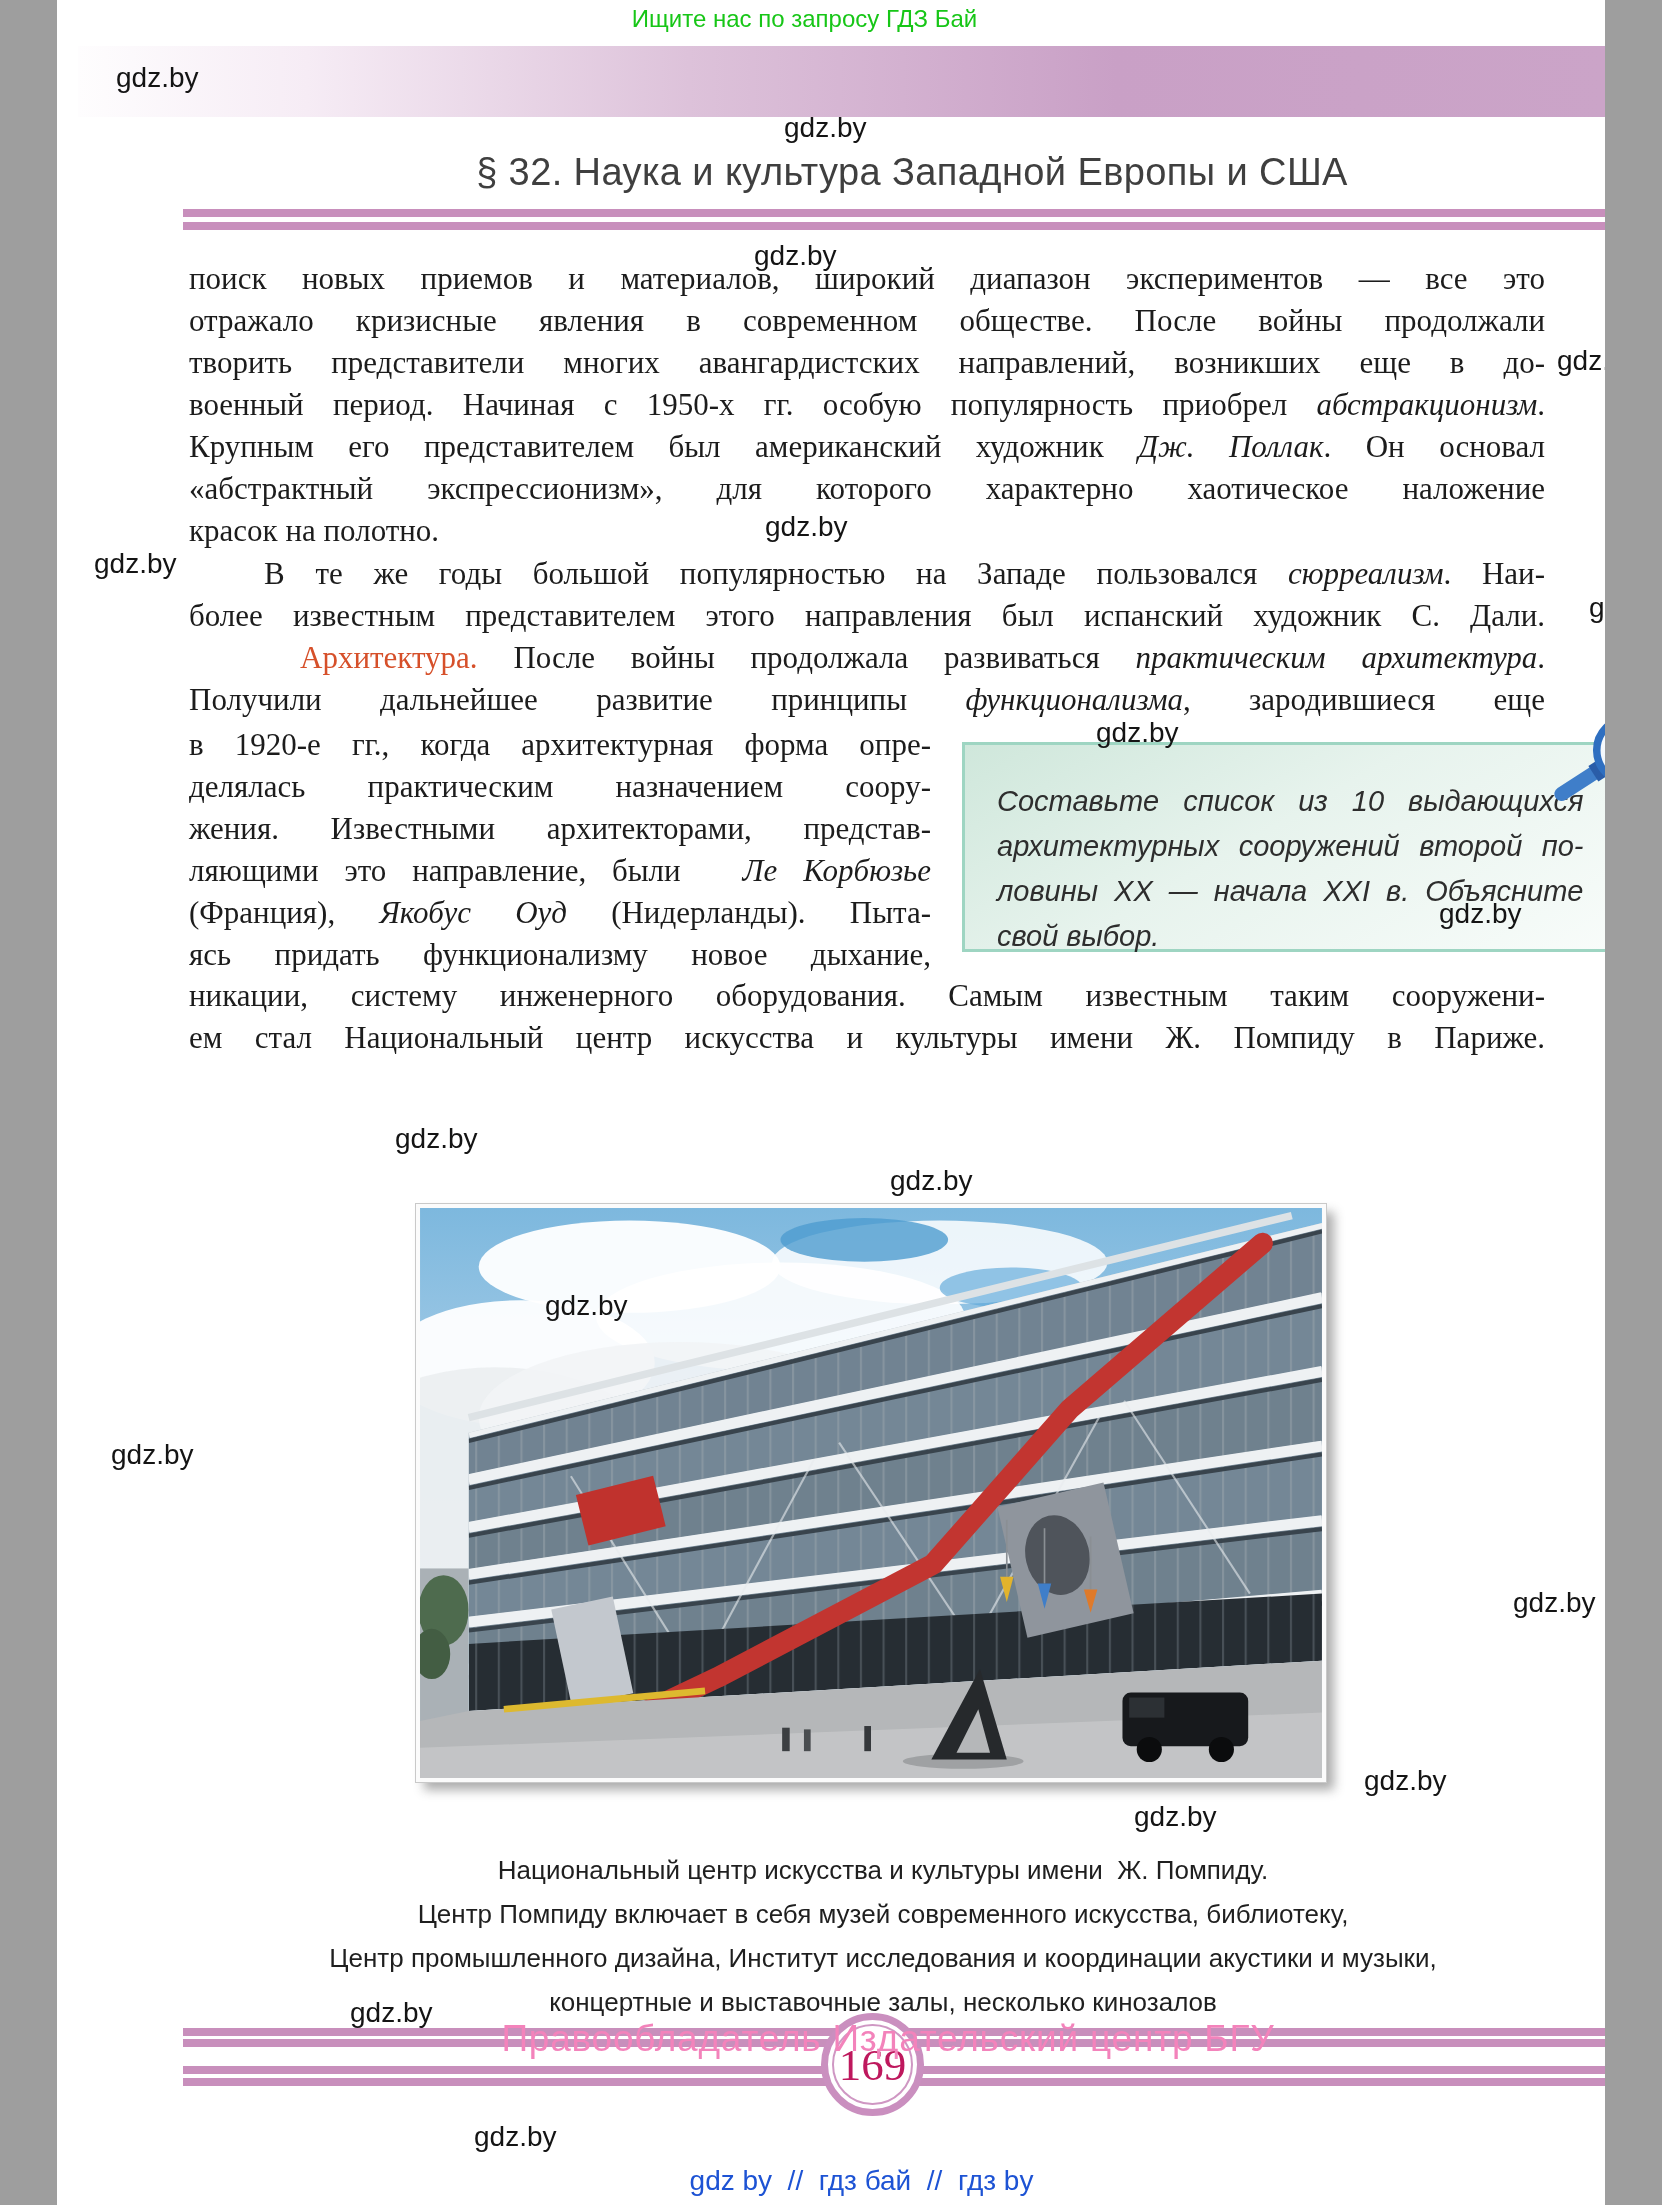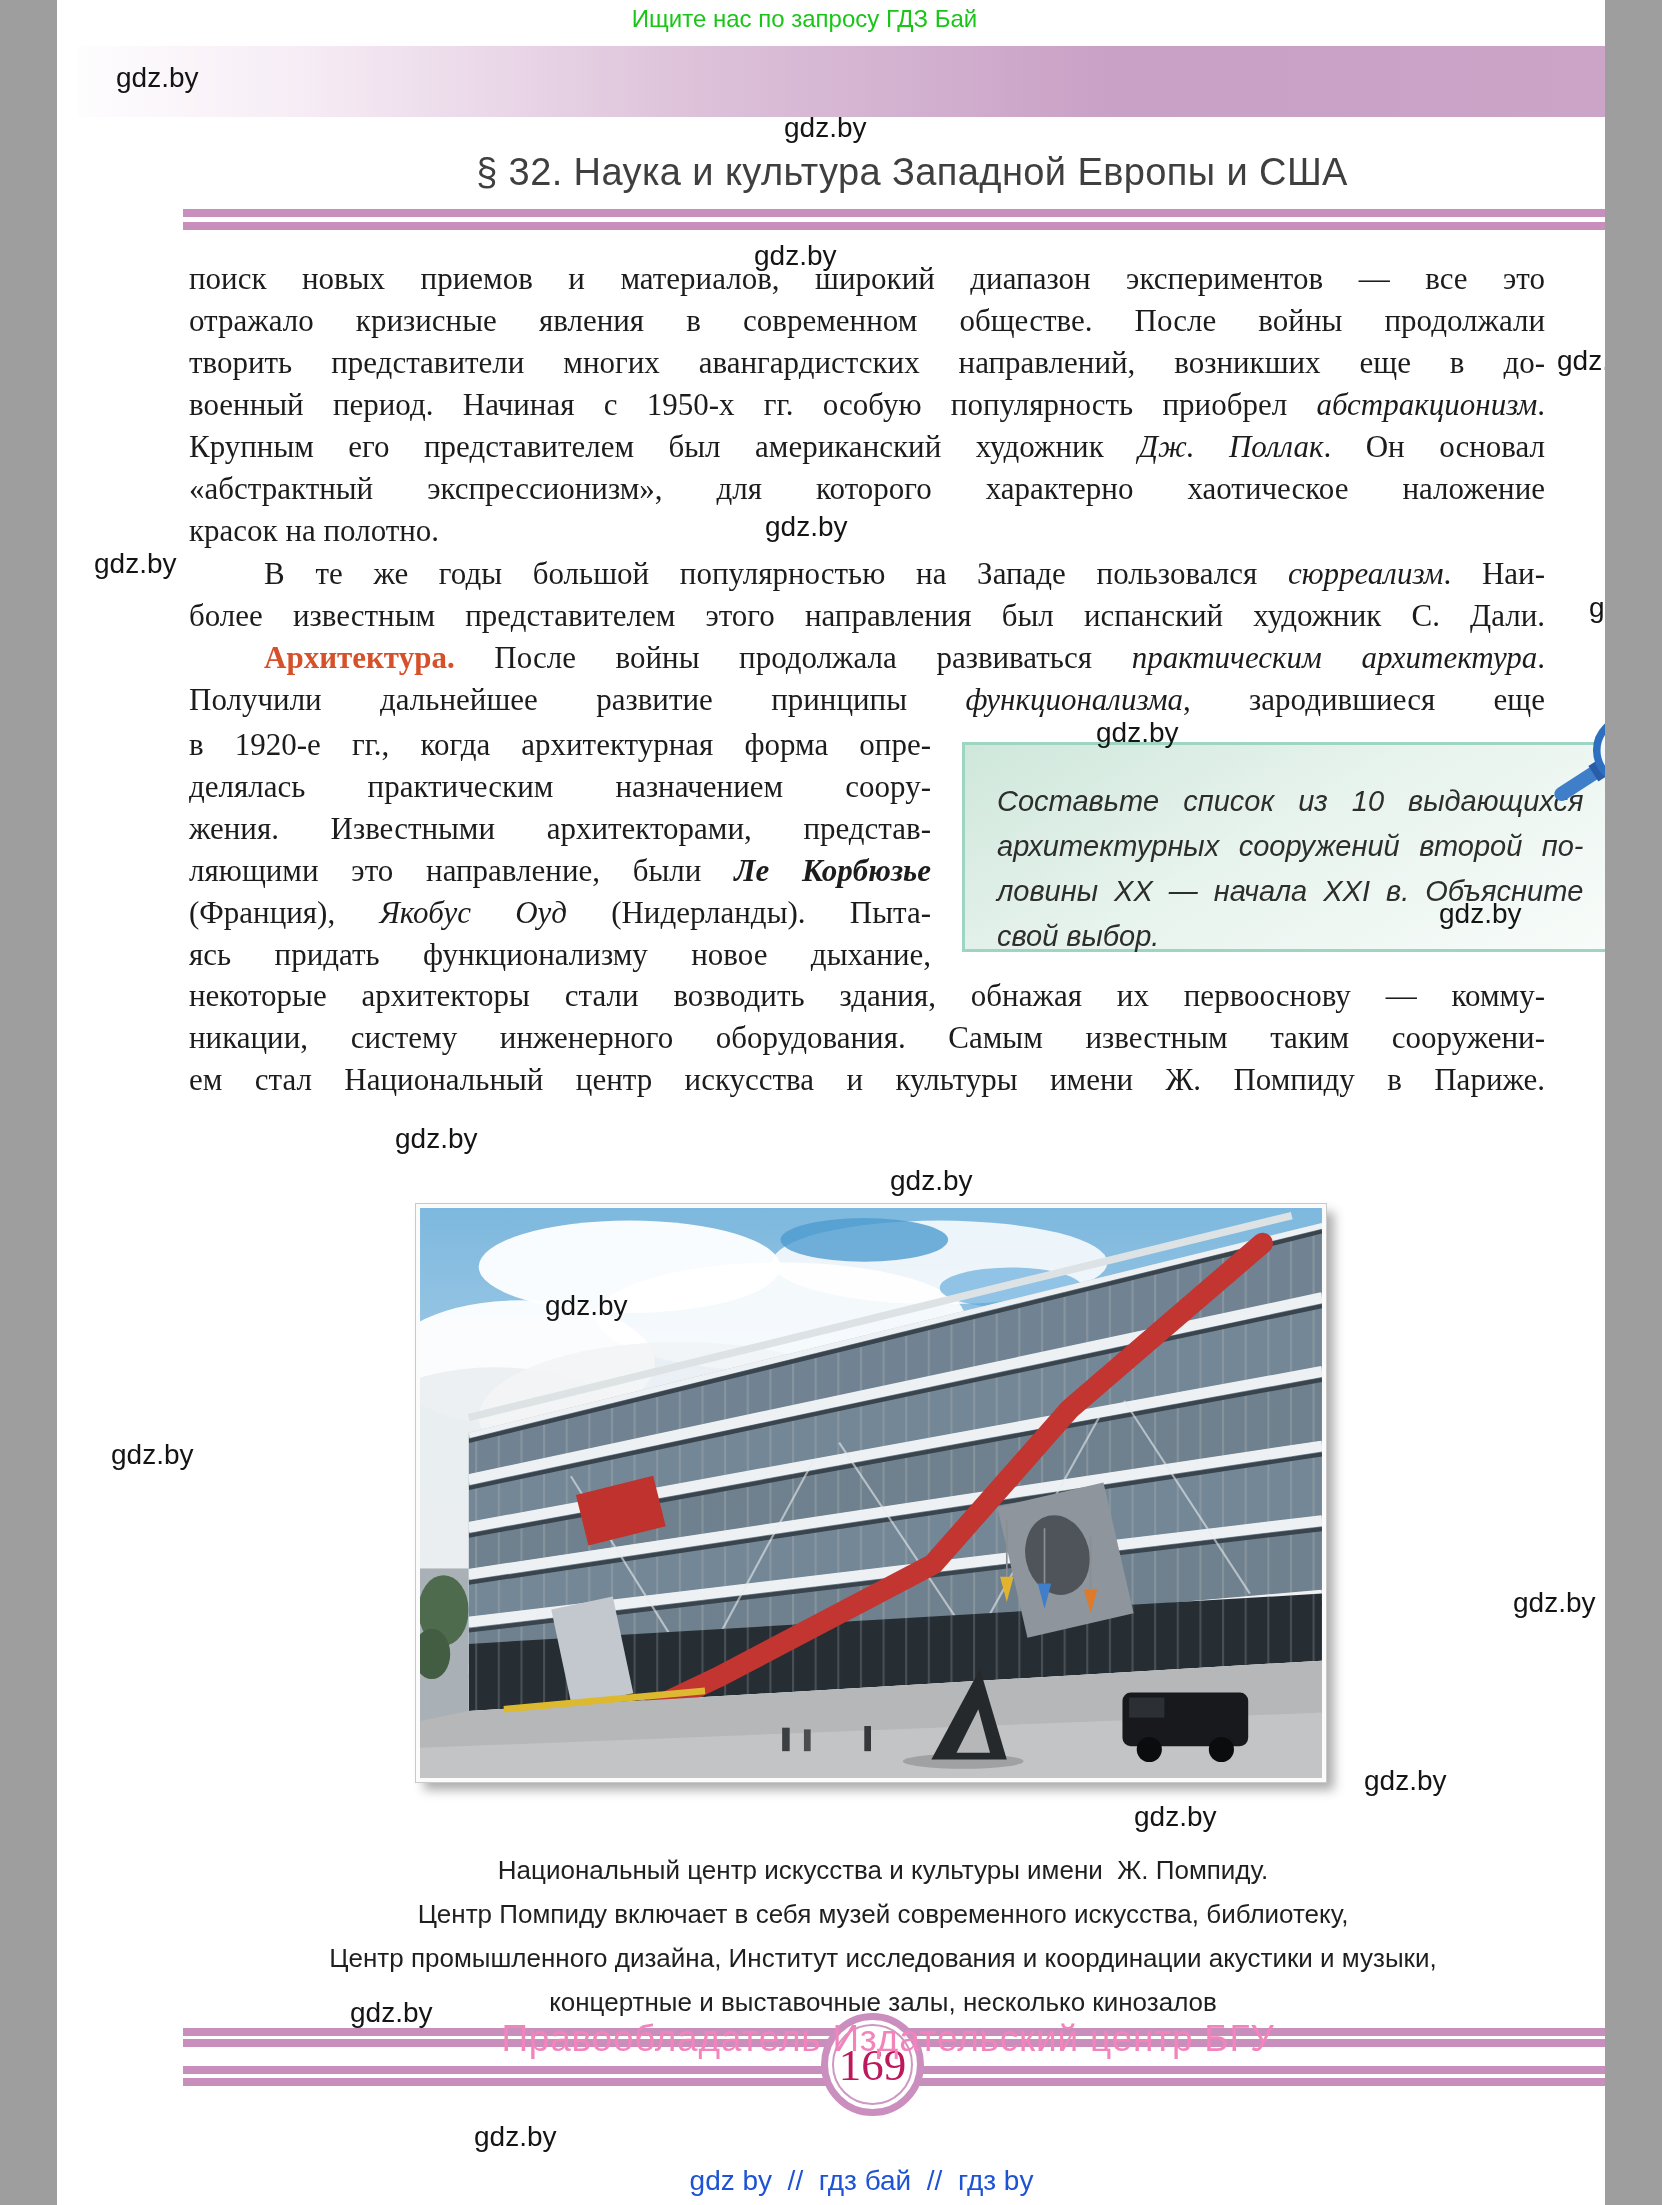--- a/index.html
+++ b/index.html
@@ -20,21 +20,21 @@
   .rule.f{width:1429px;}
 
   
   .tblock{left:132px;width:1356px;}
   .tblock .tline{font-size:31px;line-height:42px;height:42px;white-space:nowrap;
                  text-align:justify;text-align-last:justify;}
   .narrow{width:742px;}
   .jlast-left .tline:last-child{text-align-last:left;}
   .ind-first .tline:first-child{text-indent:75px;}
   .it{font-style:italic;}
-  .bo{font-weight:bold;}
+  .bo{font-weight:normal;margin-left:36px;}
 
   
   .taskbox{left:905px;top:742px;width:647px;height:204px;border:3.4px solid #9ed5c2;
            background:linear-gradient(150deg,#cfe7db 0%,#e7f3ed 45%,#f8fcfa 100%);}
   .taskbox .inner{position:absolute;left:32px;right:28.5px;top:34px;}
   .taskbox .tline{font-family:"Liberation Sans",sans-serif;font-style:italic;font-size:29px;
                   line-height:45px;height:45px;white-space:nowrap;color:#2d2d2d;
                   text-align:justify;text-align-last:justify;}
 
   
@@ -93,21 +93,20 @@
     </div>
   <div class="abs tblock narrow" style="top:724px">
       <div class="tline"><span>в 1920-е гг., когда архитектурная форма опре-</span></div>
       <div class="tline"><span>делялась практическим назначением соору-</span></div>
       <div class="tline"><span>жения. Известными архитекторами, представ-</span></div>
       <div class="tline"><span>ляющими это направление, были </span><span class="it bo">Ле Корбюзье</span></div>
       <div class="tline"><span>(Франция), </span><span class="it">Якобус Оуд</span><span> (Нидерланды). Пыта-</span></div>
       <div class="tline"><span>ясь придать функционализму новое дыхание,</span></div>
     </div>
   <div class="abs tblock" style="top:975px">
-      <div class="tline"><span>некоторые архитекторы стали возводить здания, обнажая их первооснову — комму-</span></div>
       <div class="tline"><span>никации, систему инженерного оборудования. Самым известным таким сооружени-</span></div>
       <div class="tline"><span>ем стал Национальный центр искусства и культуры имени Ж. Помпиду в Париже.</span></div>
     </div>
 
   <div class="abs taskbox jlast-left">
     <div class="inner">
         <div class="tline">Составьте список из 10 выдающихся</div>
         <div class="tline">архитектурных сооружений второй по-</div>
         <div class="tline">ловины XX — начала XXI в. Объясните</div>
         <div class="tline">свой выбор.</div>

